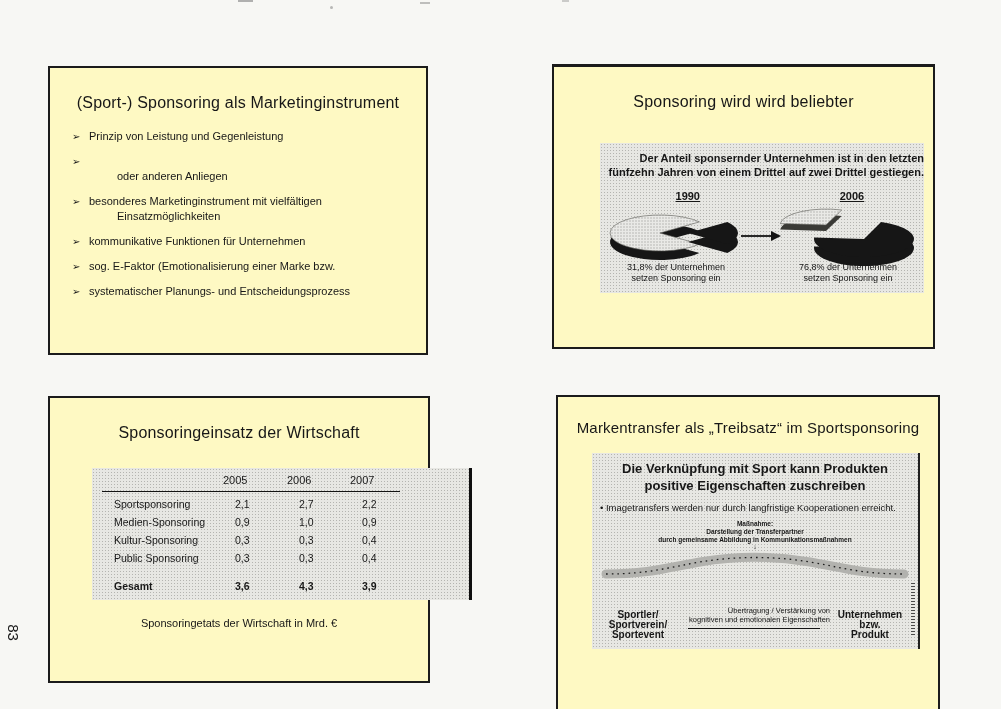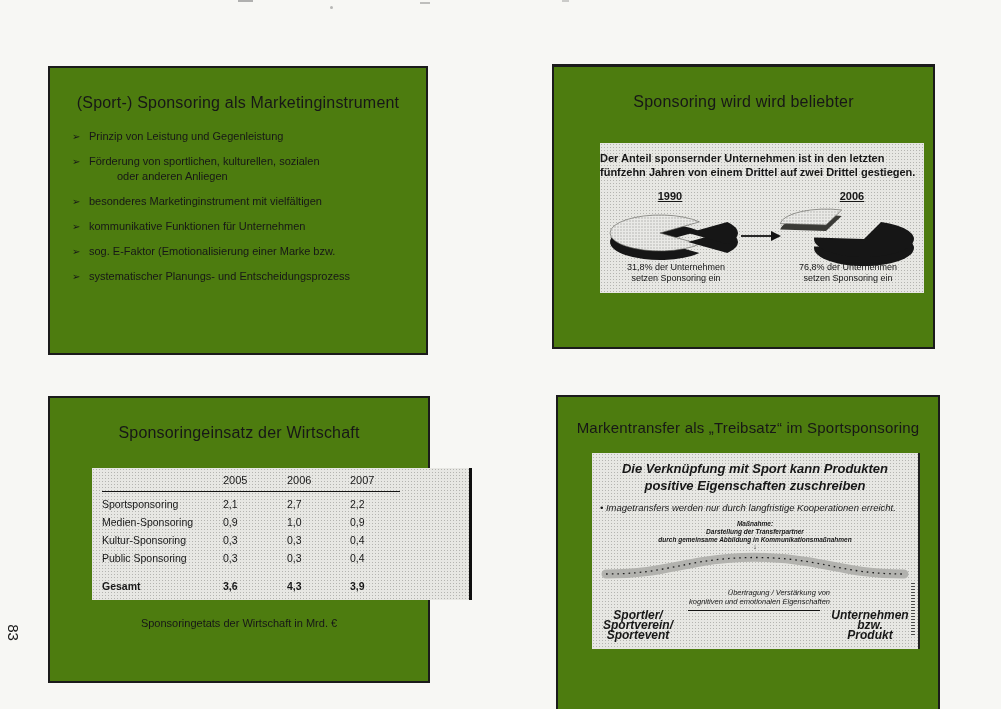--- a/index.html
+++ b/index.html
@@ -3,21 +3,21 @@
 <meta charset="utf-8">
 <style>
   html,body{margin:0;padding:0;}
   body{
     width:1001px;height:709px;position:relative;overflow:hidden;
     background:#f7f7f4;
     font-family:"Liberation Sans", sans-serif;
     color:#171717;
   }
   .slide{
-    position:absolute;background:#4d7c0f;border:2px solid #1b1b1b;
+    position:absolute;background:#fef9c3;border:2px solid #1b1b1b;
     box-sizing:border-box;
   }
   #slide1{left:48px;top:66px;width:380px;height:289px;}
   #slide2{left:552px;top:64px;width:383px;height:285px;border-width:3px 2px 2px 2px;}
   #slide3{left:48px;top:396px;width:382px;height:287px;}
   #slide4{left:556px;top:395px;width:384px;height:337px;}
 
   .halftone{
     background-color:#e7e7e3;
     background-image:radial-gradient(#b4b4b0 0.7px, rgba(0,0,0,0) 0.9px);
@@ -29,55 +29,55 @@
 
   
   .s1-bullets{margin:17px 14px 0 22px;}
   .bullet-item{margin-bottom:10px;font-size:11px;line-height:15px;}
   .bullet-row{display:flex;}
   .bullet-glyph{width:17px;flex:0 0 17px;font-size:10px;}
   .bullet-cont{margin-left:45px;}
 
   
   .s2-box{position:absolute;left:46px;top:76px;width:324px;height:150px;}
-  .s2-lead{font-weight:bold;font-size:11px;line-height:14px;text-align:left;padding-top:8px;}
+  .s2-lead{font-weight:bold;font-size:11px;line-height:14px;text-align:right;padding-top:8px;}
   .s2-year{position:absolute;top:47px;width:60px;text-align:center;
            font-weight:bold;font-size:11px;text-decoration:underline;}
-  .s2-year.left{left:40px;}
+  .s2-year.left{left:40px;text-align:right;}
   .s2-year.right{left:222px;}
   .pie-svg{position:absolute;top:62px;}
   .pie-left{left:2px;}
   .pie-right{left:180px;}
   .arrow-svg{position:absolute;left:140px;top:85px;}
   .s2-cap{position:absolute;top:119px;width:152px;text-align:center;
           font-weight:normal;font-size:9px;line-height:11px;}
   .s2-cap.left{left:0;}
   .s2-cap.right{left:172px;}
 
   
   .s3-tablewrap{position:absolute;left:42px;top:70px;width:380px;height:132px;
     border-right:3px solid #0f0f0f;box-sizing:border-box;padding:6px 0 0 10px;}
   .s3-grid{display:grid;grid-template-columns:121px 64px 63px 50px;font-size:10.5px;}
   .s3-grid .hdr{font-size:11px;padding-bottom:5px;border-bottom:1.6px solid #131313;}
-  .s3-grid .cell{padding-top:6px;line-height:12px;}
+  .s3-grid .cell{padding-top:6px;line-height:12px;margin-left:12px;}
   .s3-grid .spacer{height:9px;grid-column:1 / span 4;}
   .s3-grid .total{font-weight:bold;padding-top:7px;}
   .s3-caption{position:absolute;left:0;top:219px;width:100%;text-align:center;font-size:11px;}
 
   
   .s4-box{position:absolute;left:34px;top:56px;width:328px;height:196px;
-    border-right:2px solid #202020;box-sizing:border-box;font-style:italic;}
+    border-right:2px solid #202020;box-sizing:border-box;}
   .s4-head{font-weight:bold;font-size:13px;line-height:17px;text-align:center;padding-top:7px;}
   .s4-bullets{font-size:9.5px;line-height:14px;margin:7px 4px 0 8px;}
   .s4-measure{text-align:center;font-size:6.5px;line-height:8px;margin-top:5px;font-weight:bold;}
   .s4-down{ text-align:center;font-size:7px;line-height:6px;}
   .s4-arc{display:block;margin:1px auto 0;}
   .s4-bottom{position:absolute;left:6px;right:8px;bottom:9px;display:flex;}
-  .s4-lbl-side{width:80px;flex:0 0 80px;font-size:12px;font-weight:bold;
-               line-height:10px;text-align:center;margin-top:22px;}
+  .s4-lbl-side{width:80px;flex:0 0 80px;font-size:10px;font-weight:bold;
+               line-height:10px;text-align:center;margin-top:4px;}
   .s4-lbl-center{flex:1;font-size:7.5px;line-height:9px;text-align:right;}
   .s4-center-line{height:1.2px;background:#131313;margin:4px 10px 0 10px;}
   .v-marker{position:absolute;right:3px;bottom:14px;width:4px;height:52px;
     background:repeating-linear-gradient(180deg,#4a4a4a 0 1px,rgba(0,0,0,0) 1px 3px);}
 
   
   .page-number{position:absolute;left:5px;top:624px;font-size:15px;
     transform:rotate(90deg);transform-origin:center;}
   .artifact{position:absolute;background:#777;}
   .a1{left:238px;top:0;width:15px;height:2px;opacity:.55;}
@@ -100,29 +100,29 @@
   <div class="s1-bullets">
     <div class="bullet-item">
       <div class="bullet-row">
         <span class="bullet-glyph">➢</span>
         <span>Prinzip von Leistung und Gegenleistung</span>
       </div>
     </div>
     <div class="bullet-item">
       <div class="bullet-row">
         <span class="bullet-glyph">➢</span>
-        <span>Förderung von sportlichen, kulturellen, sozialen</span>
       </div>
       <div class="bullet-cont">oder anderen Anliegen</div>
     </div>
     <div class="bullet-item">
       <div class="bullet-row">
         <span class="bullet-glyph">➢</span>
         <span>besonderes Marketinginstrument mit vielfältigen</span>
       </div>
+      <div class="bullet-cont">Einsatzmöglichkeiten</div>
     </div>
     <div class="bullet-item">
       <div class="bullet-row">
         <span class="bullet-glyph">➢</span>
         <span>kommunikative Funktionen für Unternehmen</span>
       </div>
     </div>
     <div class="bullet-item">
       <div class="bullet-row">
         <span class="bullet-glyph">➢</span>

